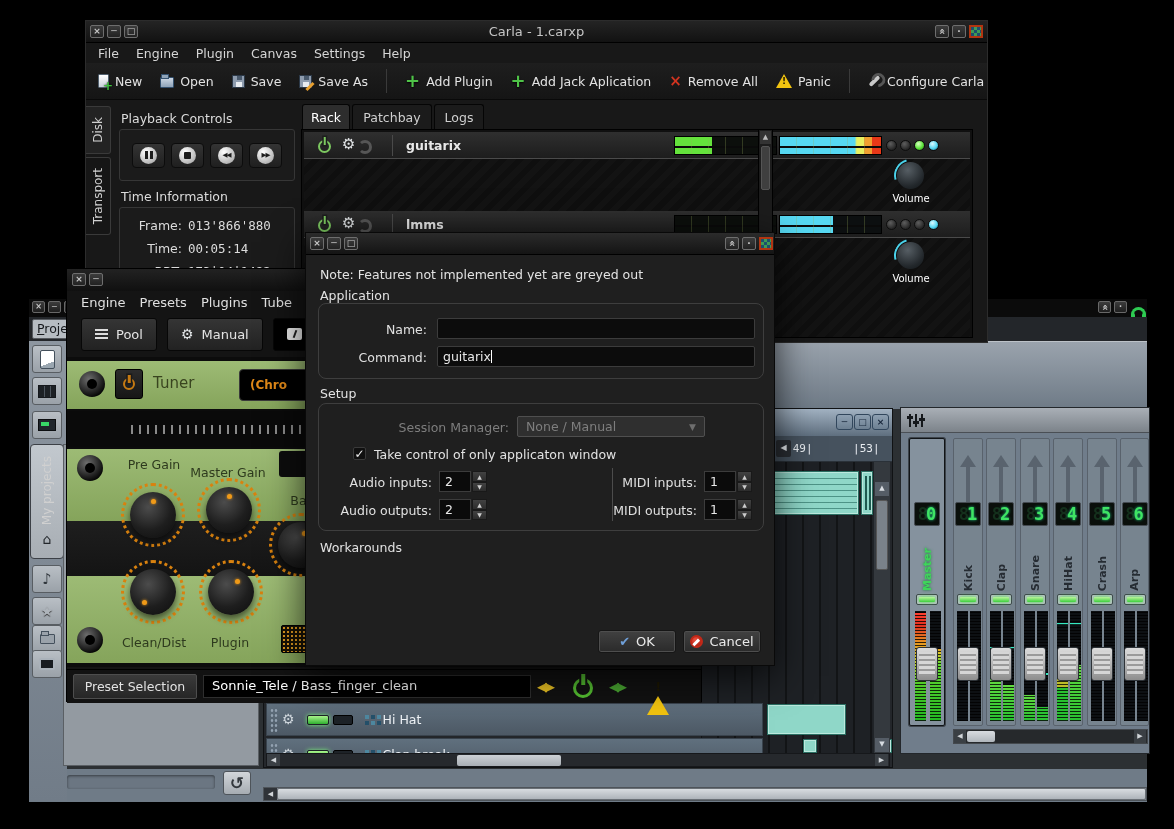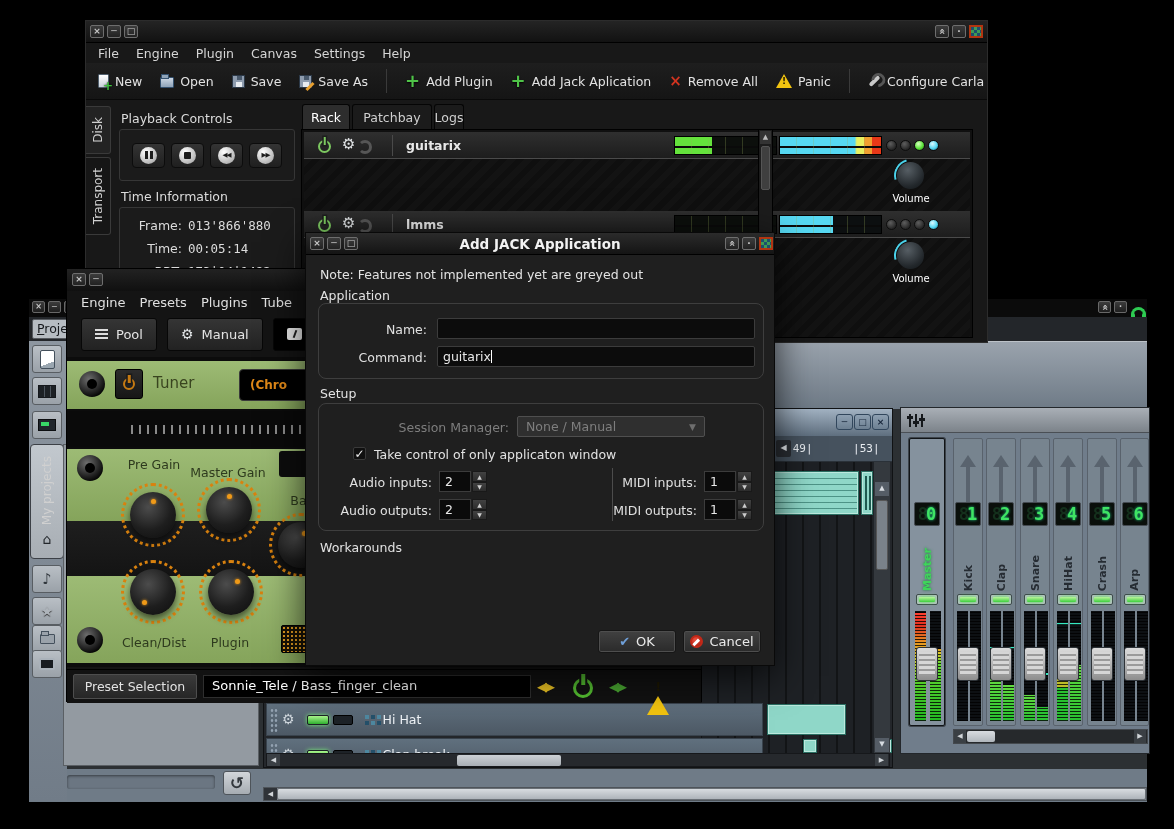--- a/index.html
+++ b/index.html
@@ -253,20 +253,21 @@
       <div class="lhsb">◀</div>
       <div class="lhst"></div>
     </div>
   </div>
 
   <div class="win" id="carla">
     <div class="ctbar">
       <span class="wbtn" style="left:4px;top:4px">×</span>
       <span class="wbtn" style="left:21px;top:4px">─</span>
       <span class="wbtn" style="left:38px;top:4px">□</span>
+      <div class="cttl">Carla - 1.carxp</div>
       <span class="wbtn" style="left:849px;top:4px"><span class="shadeic">«</span></span>
       <span class="wbtn" style="left:866px;top:4px">·</span>
       <span class="cgridic" style="left:883px;top:4px"></span>
     </div>
     <div class="cmenu">
       <span>File</span>
       <span>Engine</span>
       <span>Plugin</span>
       <span>Canvas</span>
       <span>Settings</span>
@@ -356,21 +357,21 @@
           <span class="tv">173|04|1482</span>
         </div>
     </div>
 
     <div class="ctab sel" style="left:216px;width:48px">
         <span>Rack</span>
       </div>
     <div class="ctab" style="left:266px;width:80px">
         <span>Patchbay</span>
       </div>
-    <div class="ctab" style="left:348px;width:30px">
+    <div class="ctab" style="left:348px;width:50px">
         <span>Logs</span>
       </div>
 
     <div id="rack">
 
       <div class="rrow" style="top:2px">
         <span class="abs" style="left:14px;top:6px"><span class="pwr"></span></span>
         <span class="gear abs" style="left:38px;top:5px">⚙</span>
         <span class="abs" style="left:64px;top:11px"><span class="wrench"></span></span>
         <span class="abs" style="left:88px;top:3px;width:1px;height:21px;background:#4a4a4a"></span>
@@ -690,21 +691,20 @@
       <span class="arrpair" style="left:542px;top:9px;color:#4aa832">◀▶</span>
       <span class="abs" style="left:580px;top:7px"><span class="warn2"></span></span>
     </div>
   </div>
 
   <div class="win" id="dlg">
     <div class="dtbar">
       <span class="wbtn" style="left:4px;top:4px">×</span>
       <span class="wbtn" style="left:21px;top:4px">─</span>
       <span class="wbtn" style="left:38px;top:4px">□</span>
-      <div class="dttl">Add JACK Application</div>
       <span class="wbtn" style="left:419px;top:4px"><span class="shadeic">«</span></span>
       <span class="wbtn" style="left:436px;top:4px">·</span>
       <span class="cgridic" style="left:453px;top:4px"></span>
     </div>
     <div class="dtext" style="left:14px;top:34px">Note: Features not implemented yet are greyed out</div>
     <div class="dtext" style="left:14px;top:55px">Application</div>
     <div class="dgroup" style="left:12px;top:70px;width:446px;height:76px">
       <span class="dlabel" style="left:0;top:18px;width:108px">Name:</span>
       <span class="dinput" style="left:118px;top:14px;width:318px"><span></span></span>
       <span class="dlabel" style="left:0;top:46px;width:108px">Command:</span>

